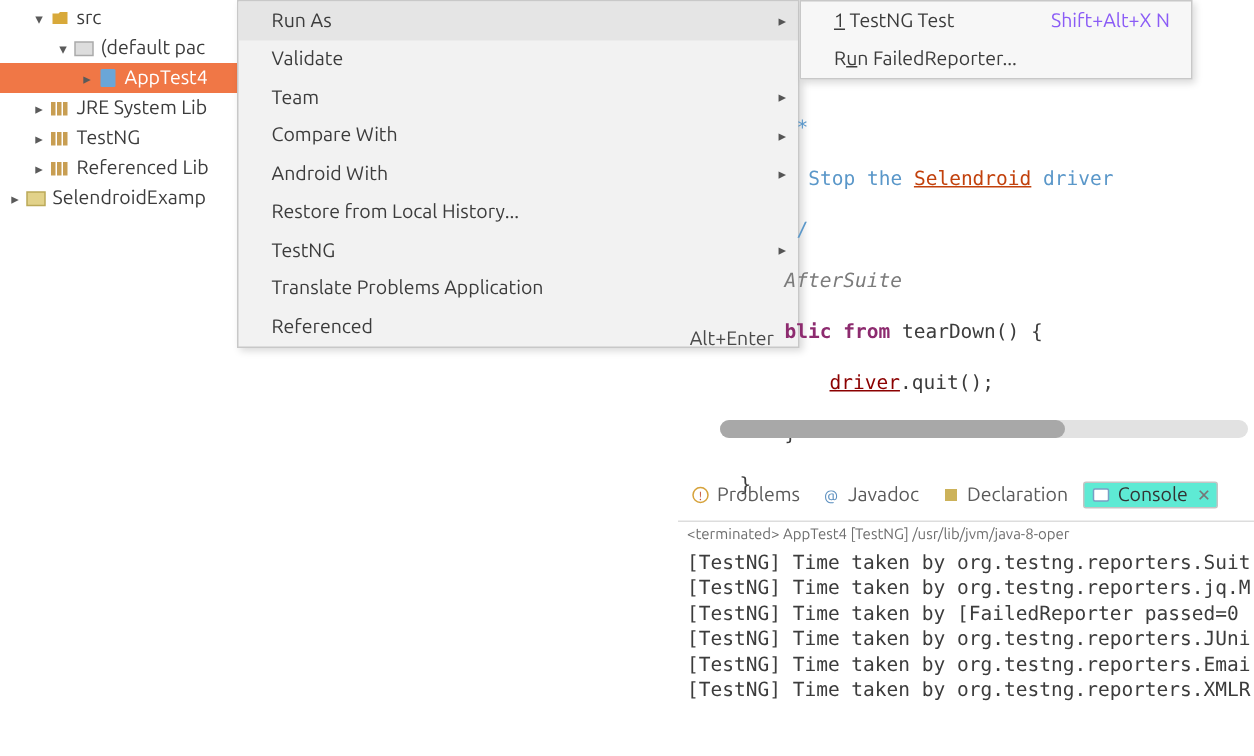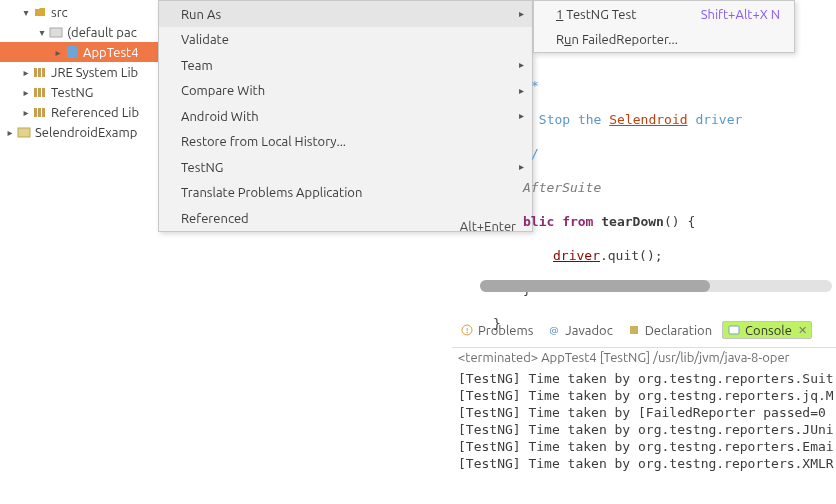--- a/index.html
+++ b/index.html
@@ -101,21 +101,21 @@
   top: 60px;
   right: 0;
   font-family: "DejaVu Sans Mono", Consolas, monospace;
   font-size: 13px;
   line-height: 17px;
   white-space: pre;
 }
 .editor .c-comment { color: #5a97c9; }
 .editor .c-annot  { color: #7b7b7b; font-style: italic; }
 .editor .c-kw     { color: #8d2b6f; font-weight: bold; margin-top: 37px; }
-.editor .c-method { font-weight: bold; }
+.editor .c-method { font-weight: normal; }
 .editor .c-err    { color: #8b0000; text-decoration: underline; }
 .editor .c-link   { color: #c2410c; text-decoration: underline; }
 
 .hscroll {
   position: absolute;
   left: 480px;
   right: 4px;
   top: 280px;
   height: 12px;
   background: #e2e2e2;
@@ -147,28 +147,28 @@
   display: flex;
   align-items: center;
   gap: 4px;
   padding: 1px 4px;
   color: #5a5a5a;
 }
 .tab.active {
   color: #333;
   border: 1px solid #c4c4c4;
   border-radius: 2px;
-  background: #bef264;
+  background: #5eead4;
 }
 .tab .ticon { width: 14px; height: 14px; display:inline-flex; align-items:center; justify-content:center; }
 .tab .close { font-size: 11px; margin-left: 2px; color: #777; }
 
 .term-line {
   padding: 2px 6px 6px 6px;
-  font-size: 13px;
+  font-size: 10px;
   color: #6e6e6e;
   white-space: nowrap;
 }
 .console {
   padding: 0 0 0 6px;
   font-family: "DejaVu Sans Mono", Consolas, monospace;
   font-size: 13px;
   line-height: 17px;
   white-space: nowrap;
 }

